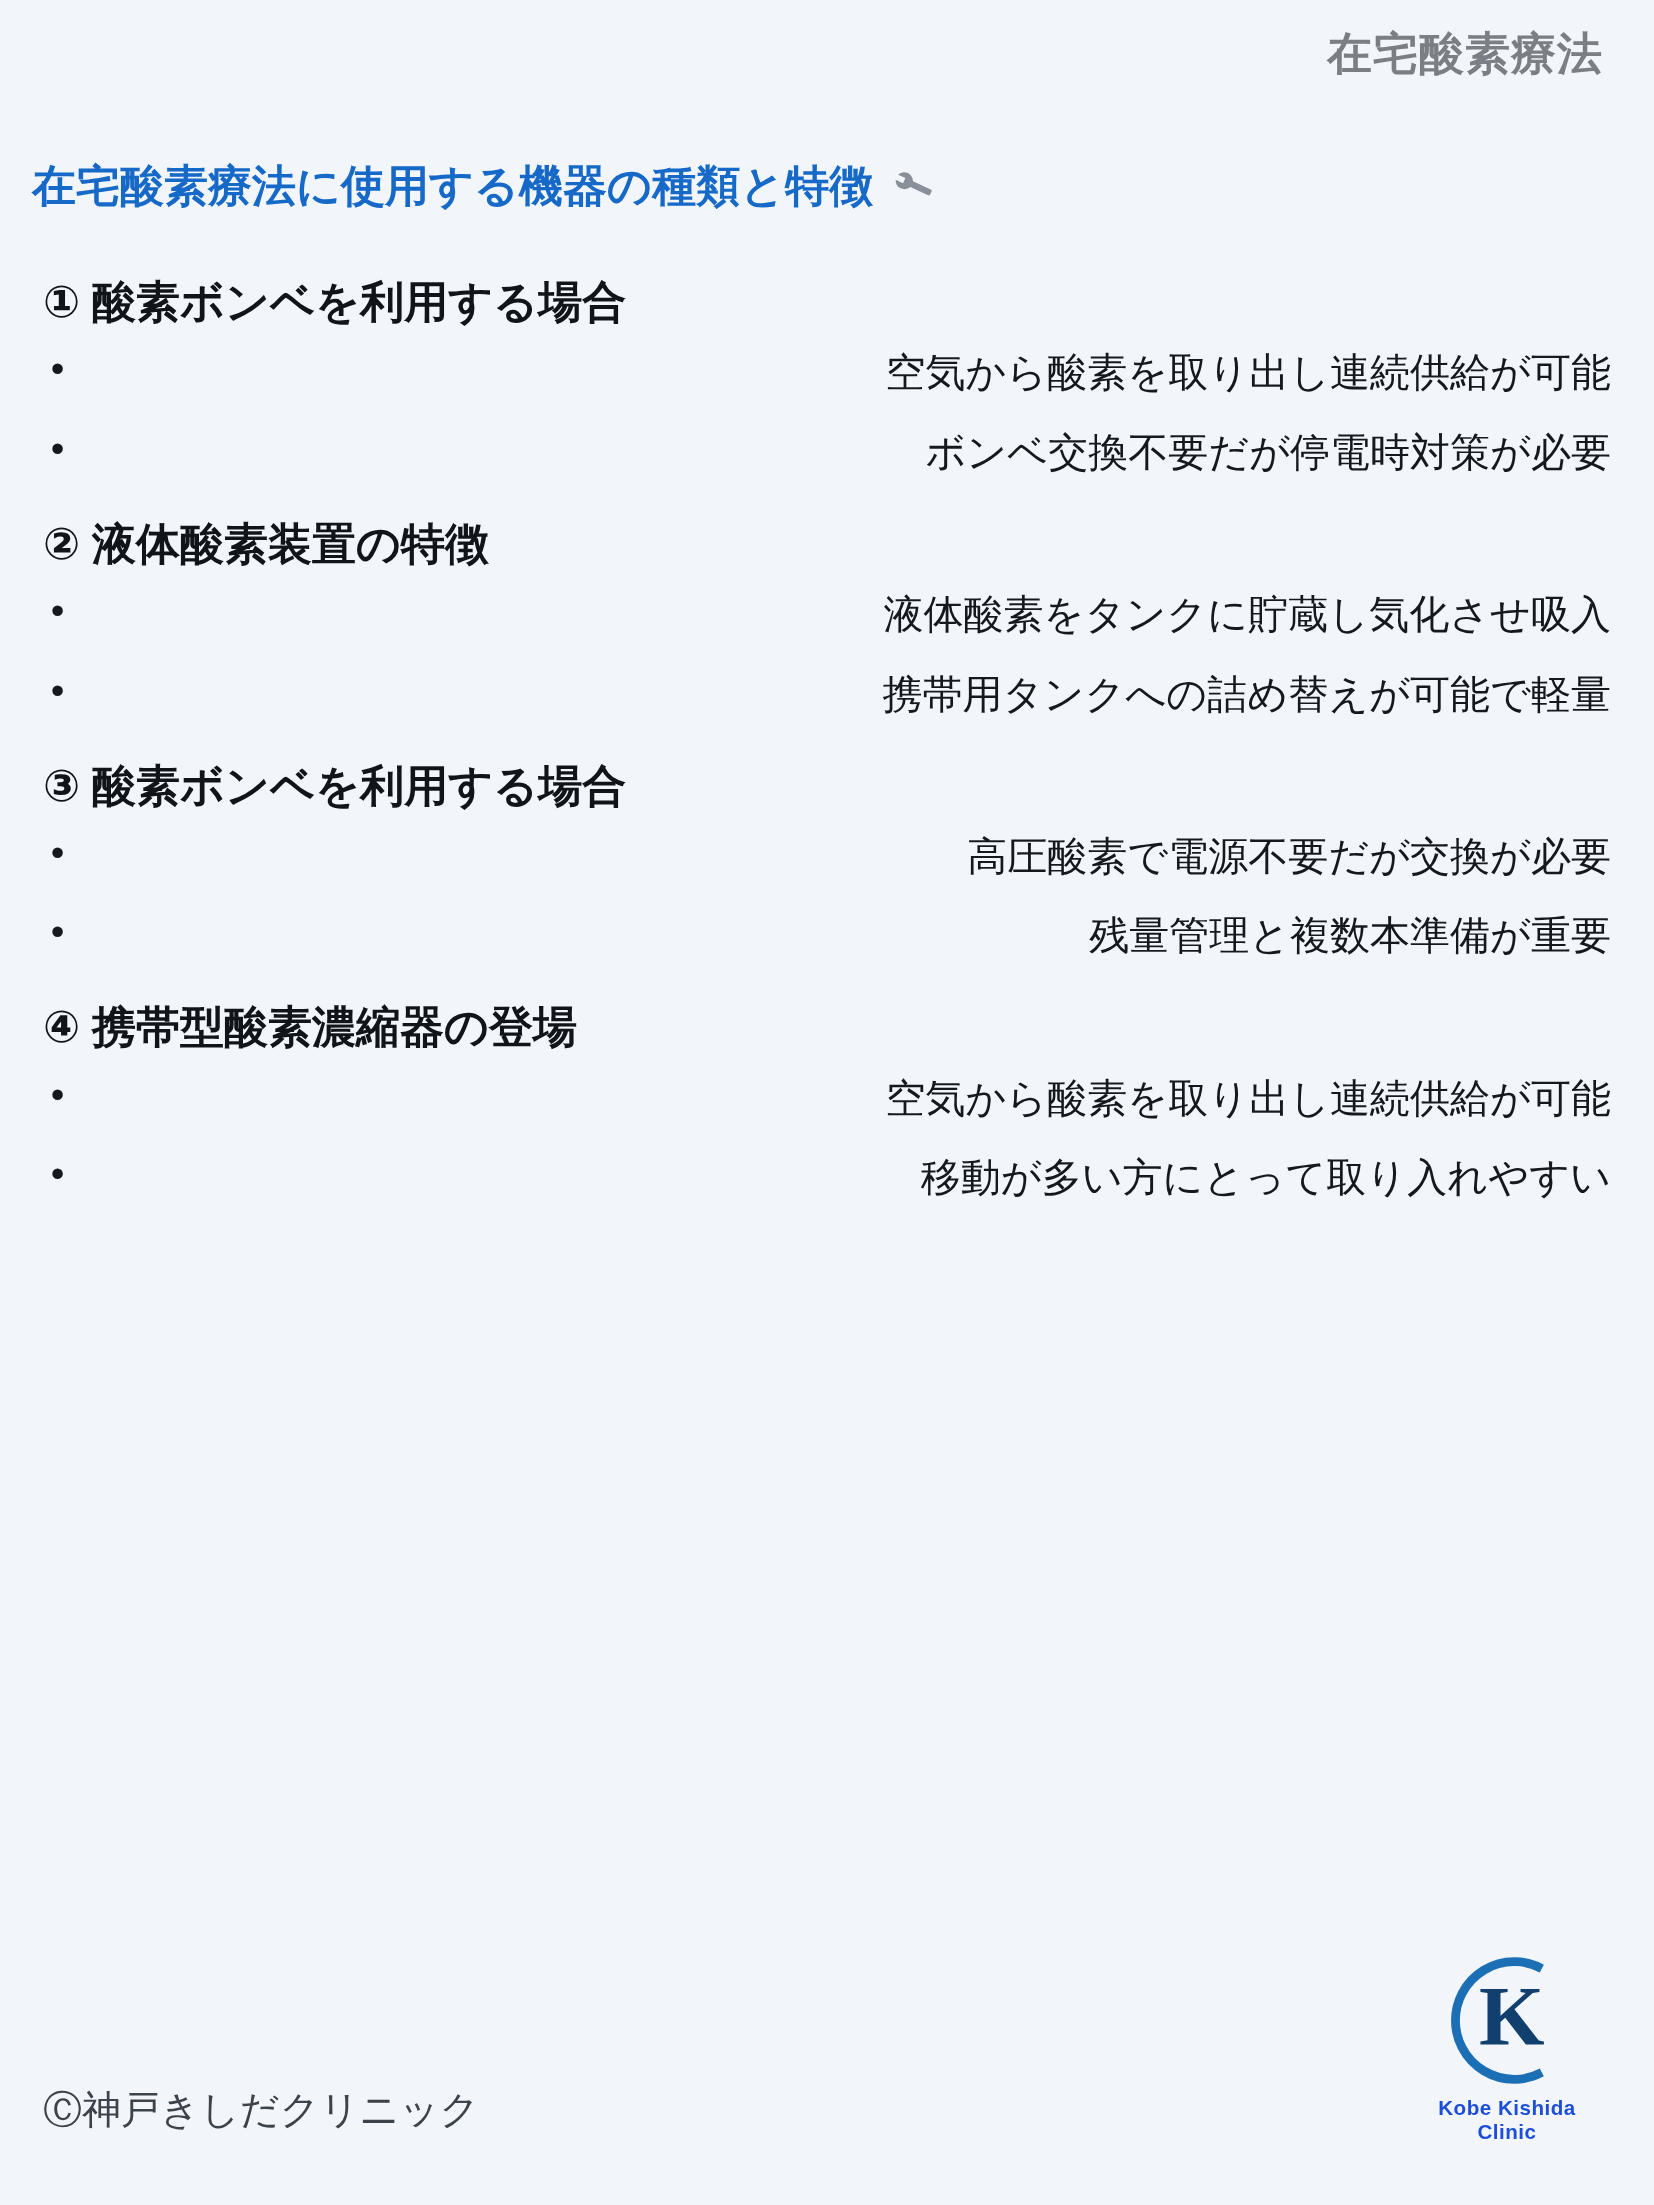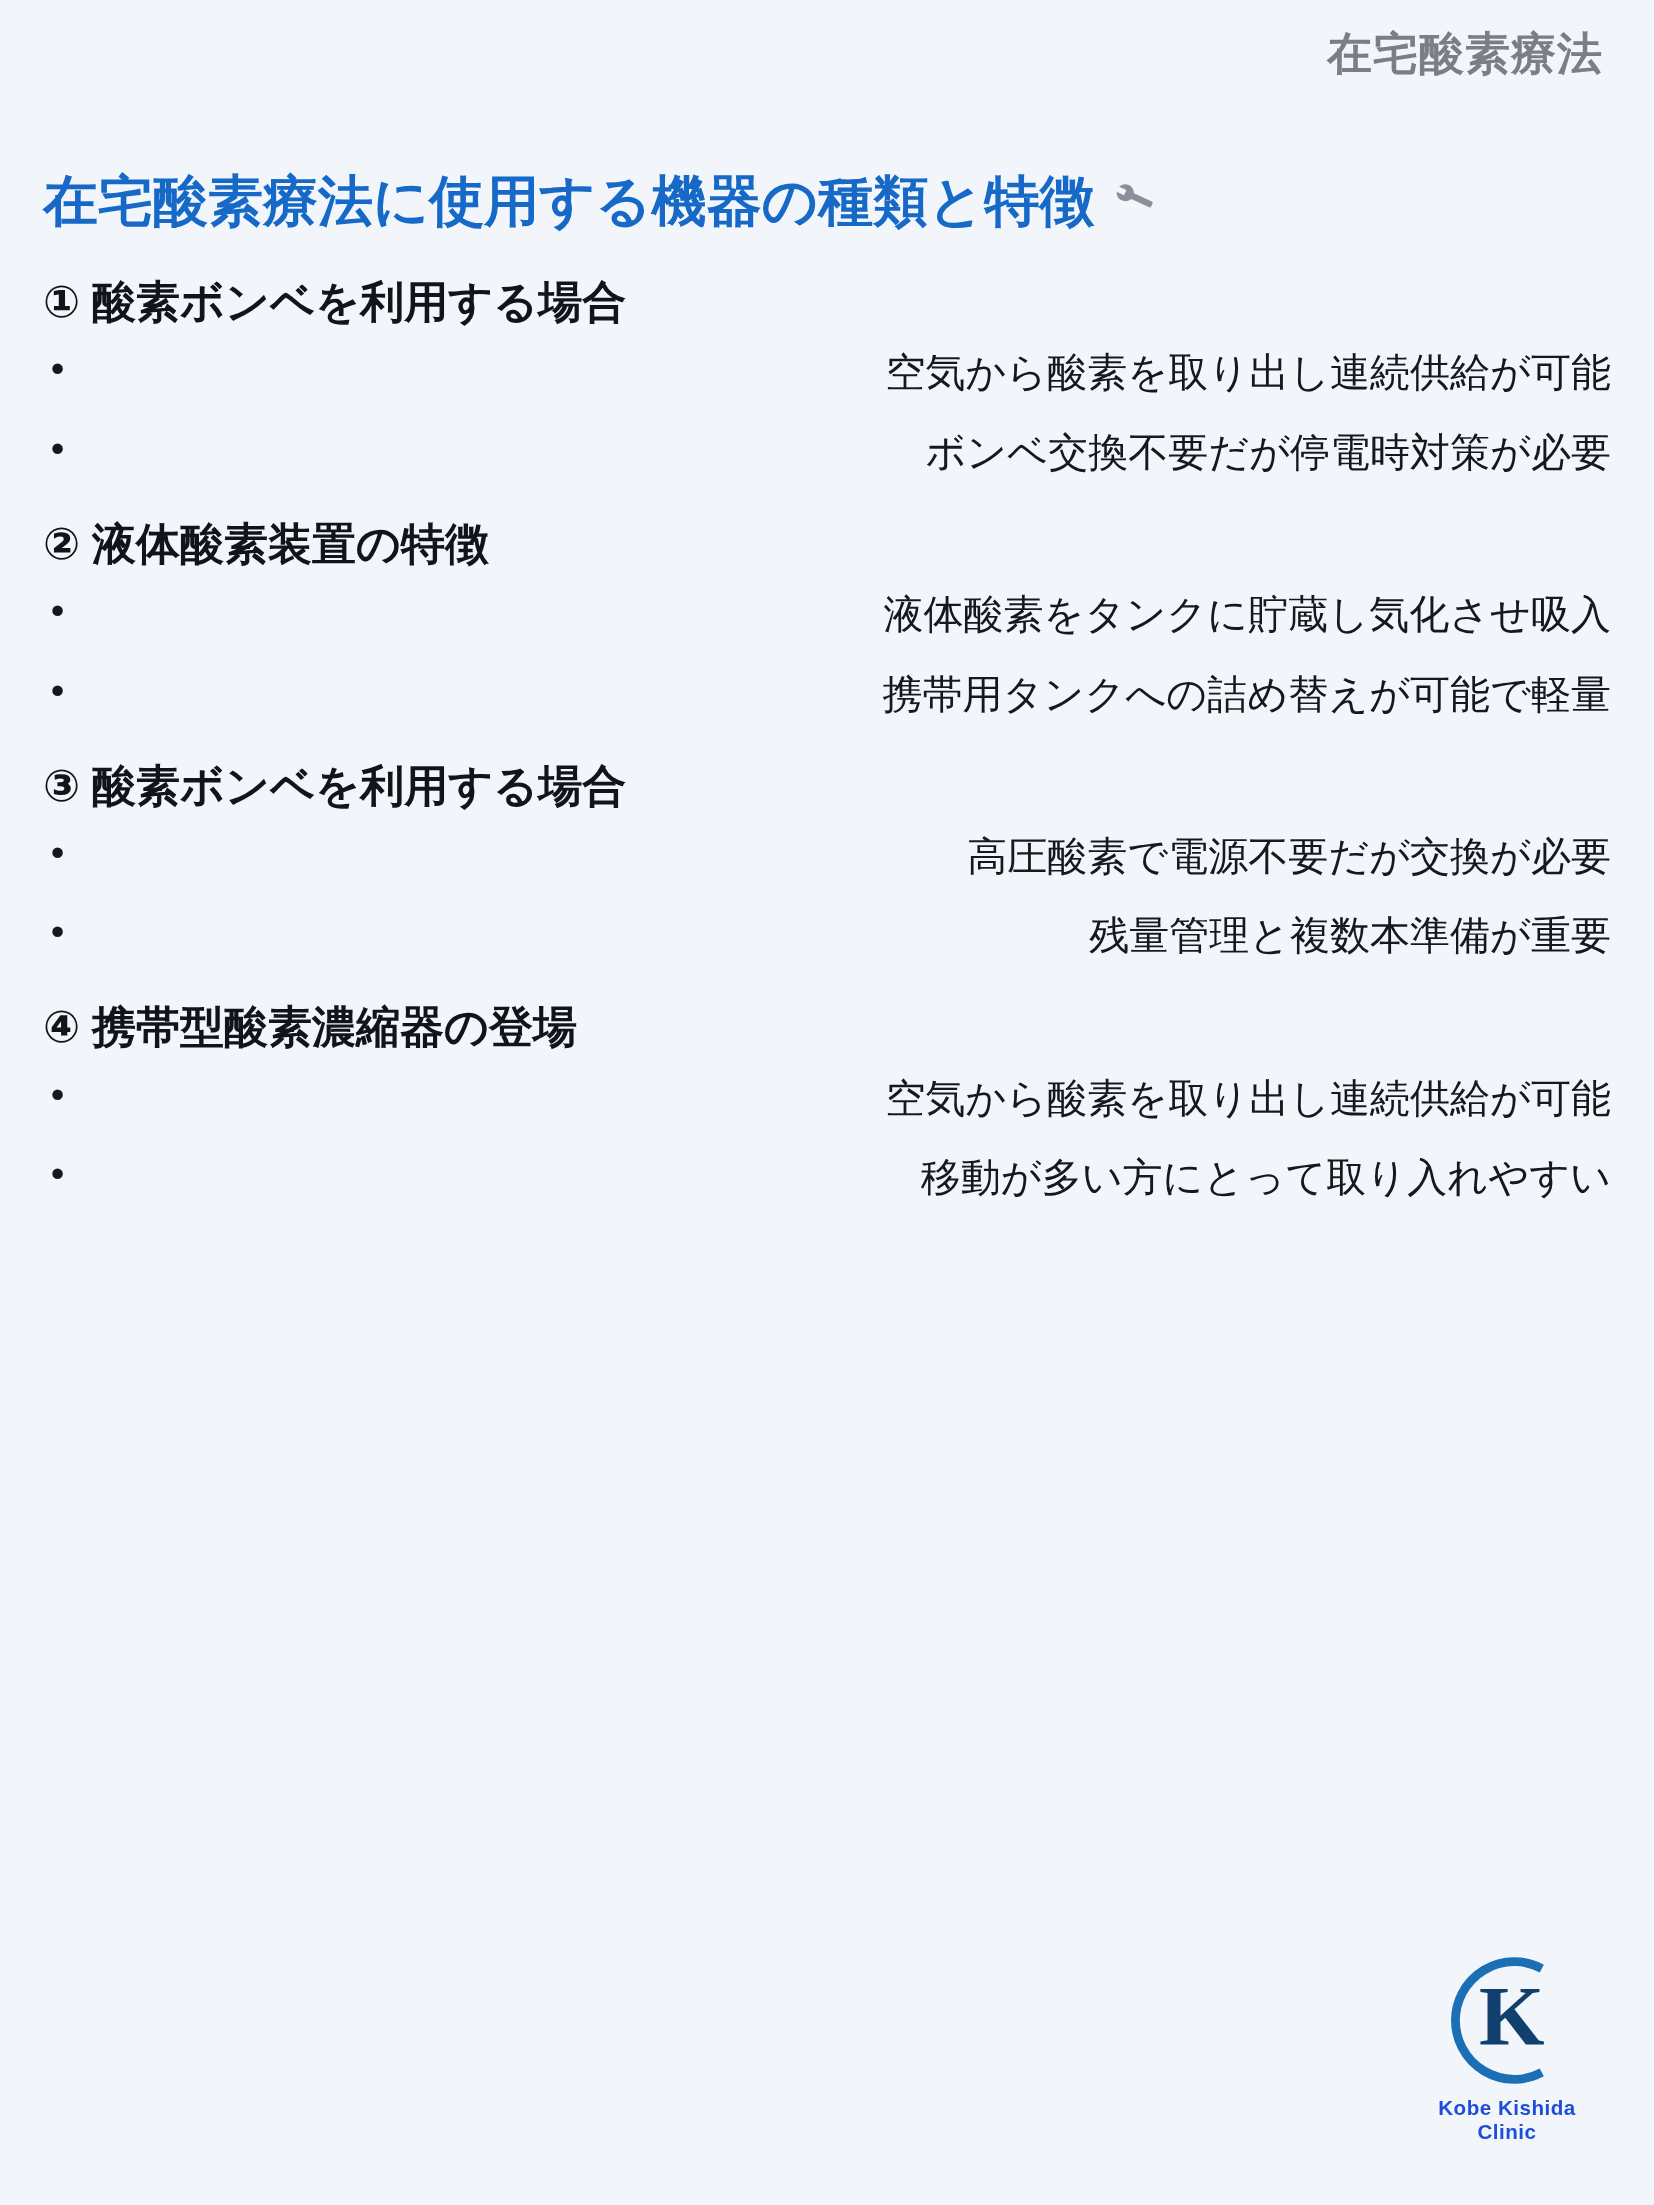--- a/index.html
+++ b/index.html
@@ -32,28 +32,27 @@
     font-weight: bold;
     color: #7b7f85;
     letter-spacing: 1px;
     line-height: 1;
     margin-left: 8px;
   }
 
   .title {
     position: absolute;
     top: 131px;
-    left: 43px;
+    left: 32px;
     right: 43px;
-    font-size: 55px;
+    font-size: 44px;
     font-weight: bold;
     color: #1669c7;
     line-height: 1.2;
     display: flex;
-    align-items: center;
     gap: 13.7px;
   }
   .title .wrench {
     display: inline-block;
     font-size: 43px;
     color: #8a9099;
     transform: rotate(-20deg);
   }
 
   
@@ -195,20 +194,21 @@
         <span>携帯型酸素濃縮器の登場</span>
       </h2>
       <ul class="bullets">
         <li>空気から酸素を取り出し連続供給が可能</li>
         <li>移動が多い方にとって取り入れやすい</li>
       </ul>
     </section>
 
   </div>
 
+  <div class="copyright">Ⓒ神戸きしだクリニック</div>
 
   <div class="logo">
     <div class="logo-mark">
       <svg width="147" height="147" viewBox="0 0 150 150" aria-hidden="true">
         <path d="M110 22 A60 60 0 1 0 110 128" fill="none" stroke="#1a6fb5" stroke-width="9"></path>
         <text x="46" y="100" font-family="'Liberation Serif', serif" font-size="86" font-weight="bold" fill="#12406e">K</text>
       </svg>
     </div>
     <div class="logo-name">Kobe Kishida Clinic</div>
   </div>

